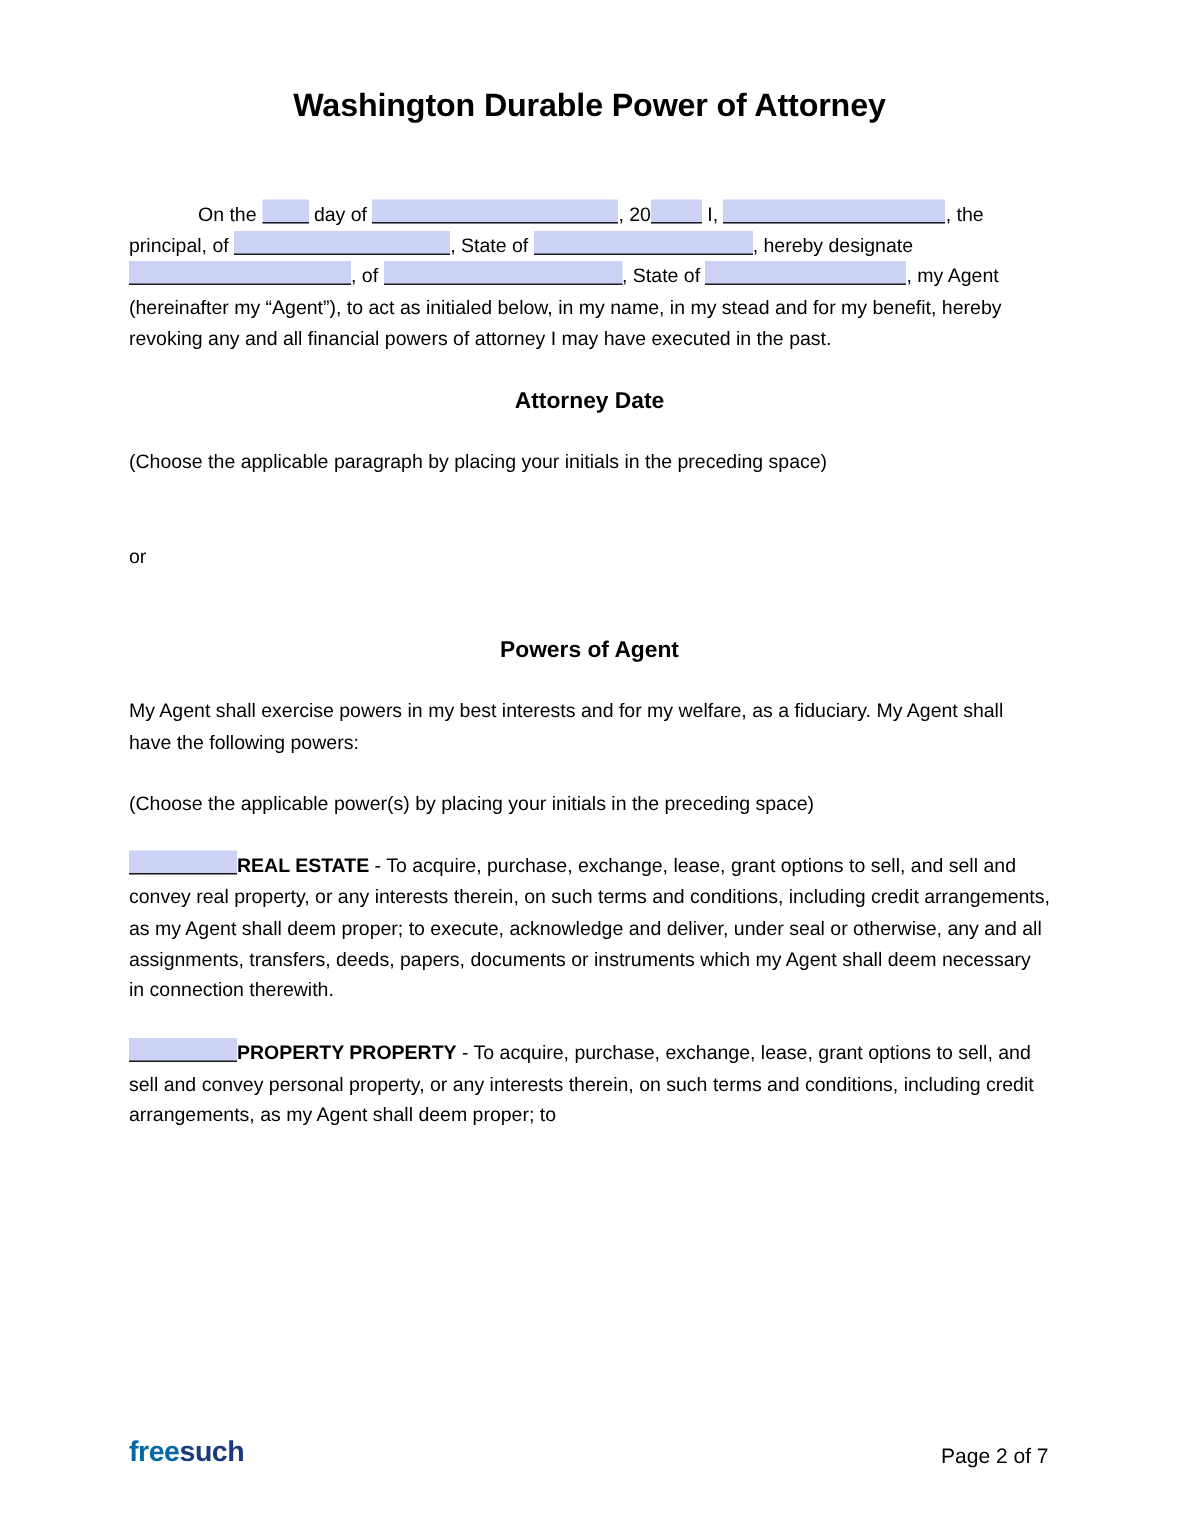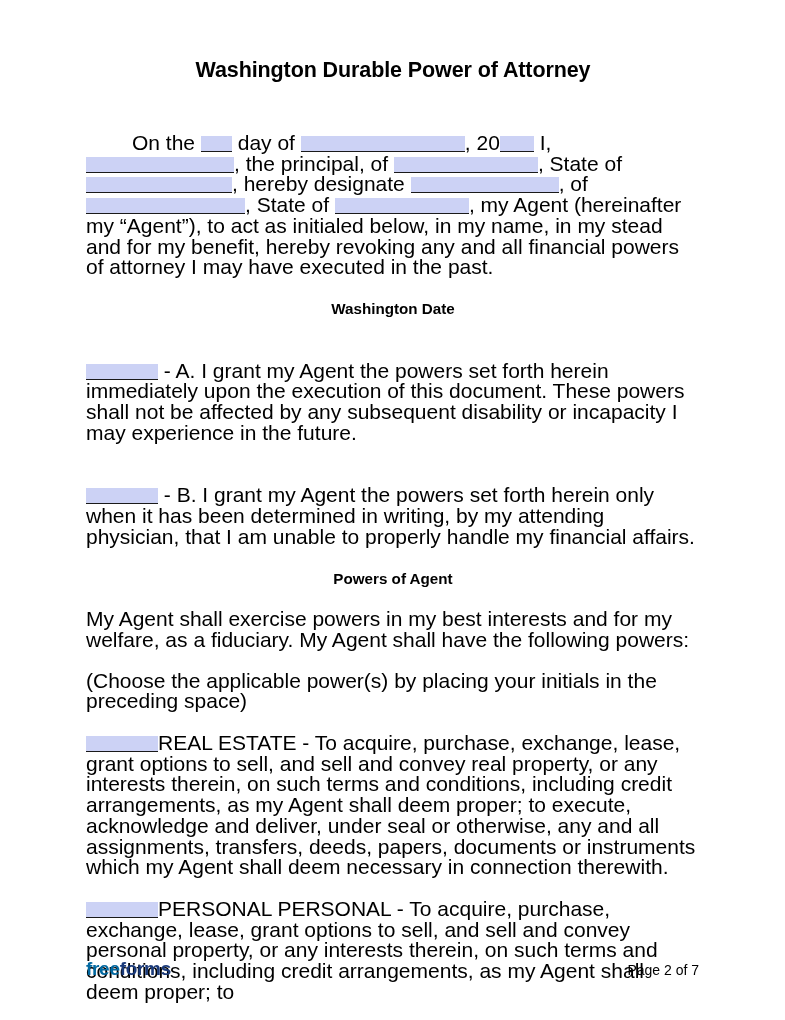--- a/index.html
+++ b/index.html
@@ -33,21 +33,21 @@
     text-align: center;
     font-size: 21.5px;
     font-weight: bold;
     letter-spacing: -0.1px;
     margin: 0;
     padding-top: 58px;
   }
 
   
   .para {
-    font-size: 21px;
+    font-size: 13px;
     line-height: 20.7px;
     text-align: left;
     margin: 0;
   }
   .para.indent-first {
     text-indent: 46px;
   }
   .section-head {
     text-align: center;
     font-size: 15.2px;
@@ -69,21 +69,21 @@
   .blank.w-month  { width: 164px; }
   .blank.w-year   { width: 34px; }
   .blank.w-name   { width: 148px; }
   .blank.w-city   { width: 144px; }
   .blank.w-state  { width: 146px; }
   .blank.w-agent  { width: 148px; }
   .blank.w-acity  { width: 159px; }
   .blank.w-astate { width: 134px; }
   .blank.w-init   { width: 72px; }
 
-  .bold { font-weight: normal; }
+  .bold { font-weight: bold; }
 
   
   .footer {
     position: absolute;
     left: 86px;
     right: 86px;
     top: 958px;
     height: 26px;
   }
   .logo {
@@ -114,56 +114,56 @@
   <div class="content">
 
     <h1 class="doc-title">Washington Durable Power of Attorney</h1>
 
     <div style="height:50px"></div>
 
     <p class="para indent-first"><span>On the </span><span class="blank w-day"></span><span> day of </span><span class="blank w-month"></span><span>, 20</span><span class="blank w-year"></span><span> I, </span><span class="blank w-name"></span><span>, the principal, of </span><span class="blank w-city"></span><span>, State of </span><span class="blank w-state"></span><span>, hereby designate </span><span class="blank w-agent"></span><span>, of </span><span class="blank w-acity"></span><span>, State of </span><span class="blank w-astate"></span><span>, my Agent (hereinafter my “Agent”), to act as initialed below, in my name, in my stead and for my benefit, hereby revoking any and all financial powers of attorney I may have executed in the past.</span></p>
 
     <div style="height:21px"></div>
 
-    <p class="section-head">Washington Date</p>
+    <p class="section-head">Attorney Date</p>
 
     <div style="height:20px"></div>
 
-
-    <div style="height:21px"></div>
-
-    <p class="para"><span class="blank w-init"></span><span> - A. I grant my Agent the powers set forth herein immediately upon the execution of this document. These powers shall not be affected by any subsequent disability or incapacity I may experience in the future.</span></p>
+    <p class="para">(Choose the applicable paragraph by placing your initials in the preceding space)</p>
 
     <div style="height:21px"></div>
 
 
     <div style="height:21px"></div>
 
-    <p class="para"><span class="blank w-init"></span><span> - B. I grant my Agent the powers set forth herein only when it has been determined in writing, by my attending physician, that I am unable to properly handle my financial affairs.</span></p>
+    <p class="para">or</p>
+
+    <div style="height:21px"></div>
+
 
     <div style="height:21px"></div>
 
     <p class="section-head">Powers of Agent</p>
 
     <div style="height:20px"></div>
 
     <p class="para">My Agent shall exercise powers in my best interests and for my welfare, as a fiduciary. My Agent shall have the following powers:</p>
 
     <div style="height:20px"></div>
 
     <p class="para">(Choose the applicable power(s) by placing your initials in the preceding space)</p>
 
     <div style="height:21px"></div>
 
     <p class="para"><span class="blank w-init"></span><span class="bold">REAL ESTATE</span><span> - To acquire, purchase, exchange, lease, grant options to sell, and sell and convey real property, or any interests therein, on such terms and conditions, including credit arrangements, as my Agent shall deem proper; to execute, acknowledge and deliver, under seal or otherwise, any and all assignments, transfers, deeds, papers, documents or instruments which my Agent shall deem necessary in connection therewith.</span></p>
 
     <div style="height:21px"></div>
 
-    <p class="para"><span class="blank w-init"></span><span class="bold">PERSONAL PERSONAL</span><span> - To acquire, purchase, exchange, lease, grant options to sell, and sell and convey personal property, or any interests therein, on such terms and conditions, including credit arrangements, as my Agent shall deem proper; to</span></p>
+    <p class="para"><span class="blank w-init"></span><span class="bold">PROPERTY PROPERTY</span><span> - To acquire, purchase, exchange, lease, grant options to sell, and sell and convey personal property, or any interests therein, on such terms and conditions, including credit arrangements, as my Agent shall deem proper; to</span></p>
 
   </div>
 
   <div class="footer">
-    <div class="logo"><span class="free">free</span><span class="forms">forms</span></div>
+    <div class="logo"><span class="free">free</span><span class="forms">such</span></div>
     <div class="page-num">Page 2 of 7</div>
   </div>
 
 </div>
 
 </body></html>

